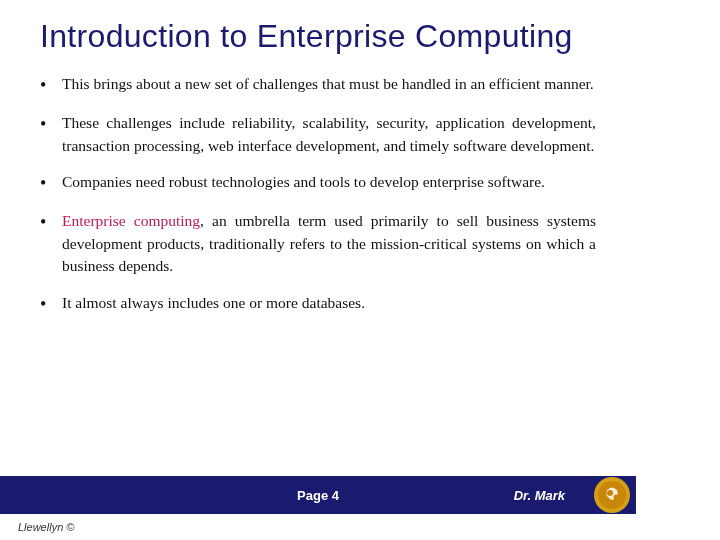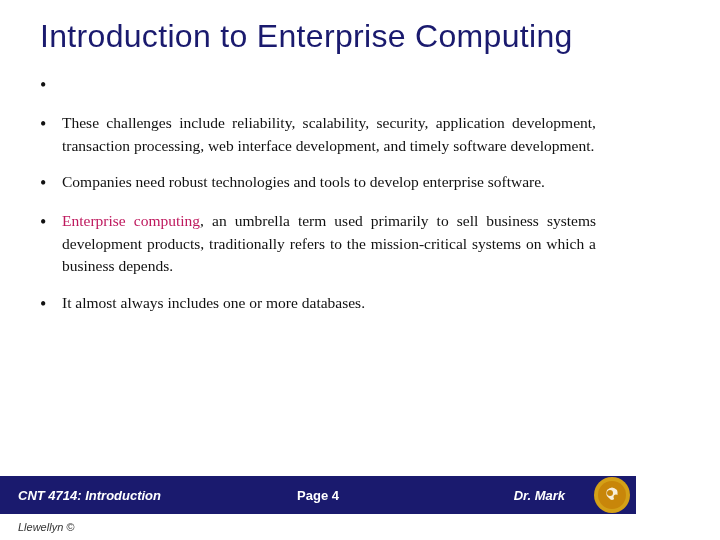--- a/index.html
+++ b/index.html
@@ -124,20 +124,21 @@
   </style>
 </head>
 <body>
 
 <div class="slide">
   <div class="slide-content">
     <h1 class="slide-title">Introduction to Enterprise Computing</h1>
     <ul class="bullet-list">
       <li class="bullet-item">
         <span class="bullet-dot">•</span>
+        <span class="bullet-text">This brings about a new set of challenges that must be handled in an efficient manner.</span>
       </li>
       <li class="bullet-item">
         <span class="bullet-dot">•</span>
         <span class="bullet-text">These challenges include reliability, scalability, security, application development, transaction processing, web interface development, and timely software development.</span>
       </li>
       <li class="bullet-item">
         <span class="bullet-dot">•</span>
         <span class="bullet-text">Companies need robust technologies and tools to develop enterprise software.</span>
       </li>
       <li class="bullet-item">
@@ -146,21 +147,20 @@
           <span class="highlight">Enterprise computing</span><span>, an umbrella term used primarily to sell business systems development products, traditionally refers to the mission-critical systems on which a business depends.</span>
         </span>
       </li>
       <li class="bullet-item">
         <span class="bullet-dot">•</span>
         <span class="bullet-text">It almost always includes one or more databases.</span>
       </li>
     </ul>
   </div>
   <div class="footer">
-    <span class="footer-left">CNT 4714: Introduction</span>
     <span class="footer-center">Page 4</span>
     <span class="footer-right">Dr. Mark</span>
     <div class="footer-logo">
       <svg viewBox="0 0 30 30">
         <circle cx="15" cy="15" r="14" fill="#c8860a"></circle>
         <path d="M10 10 Q15 5 20 10 Q22 15 18 18 Q15 22 12 18 Q8 15 10 10Z" fill="#fff" opacity="0.85"></path>
         <circle cx="13" cy="13" r="3" fill="#c8860a"></circle>
         <circle cx="19" cy="17" r="2.5" fill="#c8860a"></circle>
       </svg>
     </div>

